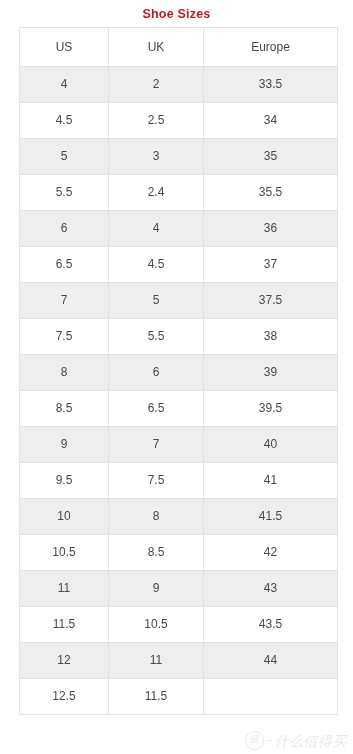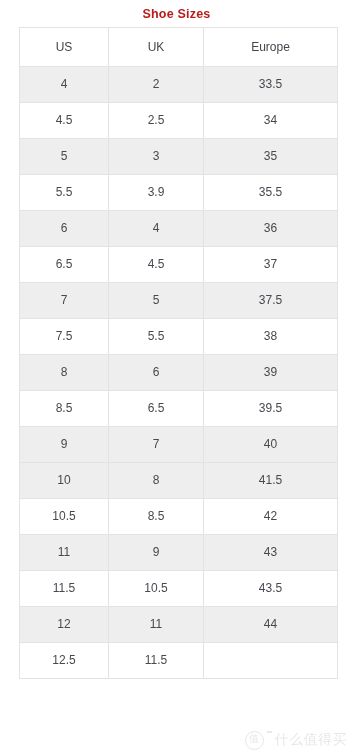--- a/index.html
+++ b/index.html
@@ -72,24 +72,26 @@
   table.size-table tbody tr.plain td {
     background: #ffffff;
   }
 
   
   #watermark {
     position: absolute;
     right: 6px;
     bottom: 4px;
     display: flex;
+    align-items: center;
     gap: 3px;
     opacity: 0.55;
     pointer-events: none;
     user-select: none;
+    font-style: italic;
   }
   #watermark .wm-badge {
     width: 17px;
     height: 17px;
     border-radius: 50%;
     border: 1.5px solid #d2d2d2;
     color: #d2d2d2;
     font-size: 10px;
     line-height: 14px;
     text-align: center;
@@ -138,21 +140,21 @@
           <td>2.5</td>
           <td>34</td>
         </tr>
         <tr class="shaded">
           <td>5</td>
           <td>3</td>
           <td>35</td>
         </tr>
         <tr class="plain">
           <td>5.5</td>
-          <td>3.9</td>
+          <td>2.4</td>
           <td>35.5</td>
         </tr>
         <tr class="shaded">
           <td>6</td>
           <td>4</td>
           <td>36</td>
         </tr>
         <tr class="plain">
           <td>6.5</td>
           <td>4.5</td>
@@ -175,20 +177,25 @@
         </tr>
         <tr class="plain">
           <td>8.5</td>
           <td>6.5</td>
           <td>39.5</td>
         </tr>
         <tr class="shaded">
           <td>9</td>
           <td>7</td>
           <td>40</td>
+        </tr>
+        <tr class="plain">
+          <td>9.5</td>
+          <td>7.5</td>
+          <td>41</td>
         </tr>
         <tr class="shaded">
           <td>10</td>
           <td>8</td>
           <td>41.5</td>
         </tr>
         <tr class="plain">
           <td>10.5</td>
           <td>8.5</td>
           <td>42</td>

